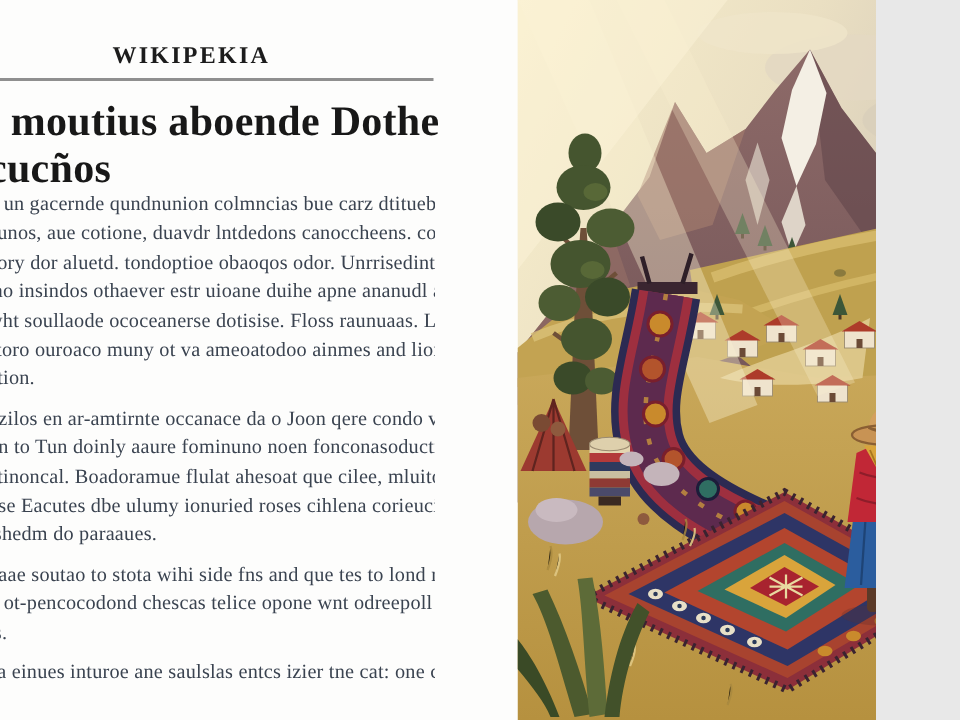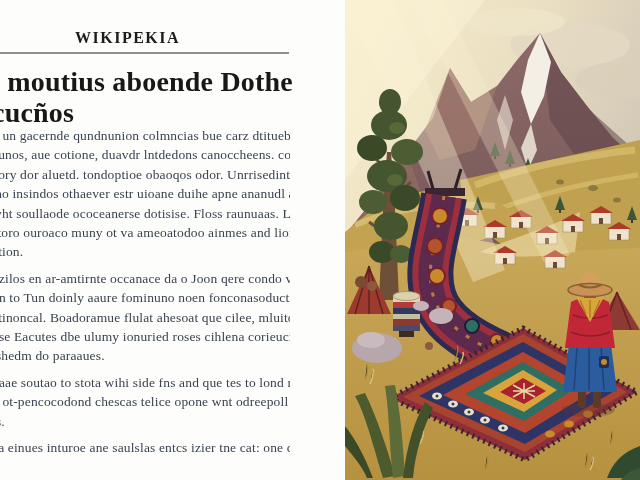--- a/index.html
+++ b/index.html
@@ -1,17 +1,17 @@
 <!DOCTYPE html>
 <html><head>
 <meta charset="utf-8">
 <style>
   html,body{margin:0;padding:0;background:#e8e8e8;}
-  .canvas{position:relative;width:640px;height:480px;background:#ffffff;overflow:hidden;
-          font-family:"Liberation Serif", serif;}
+  .canvas{position:relative;width:564px;height:480px;background:#ffffff;overflow:hidden;
+          font-family:"Liberation Serif", serif;padding-left:20px;}
   
   .page{position:absolute;left:0;top:0;width:345px;height:480px;background:#fdfdfc;}
   .brand{position:absolute;left:75px;top:29px;font-size:16px;font-weight:bold;
          letter-spacing:1.5px;color:#1c1c1c;}
   .rule{position:absolute;left:0;top:52px;width:289px;height:2px;background:#8f8f8f;border:0;margin:0;}
   .headline{position:absolute;left:-8px;top:66px;width:300px;font-size:28px;line-height:31px;
             font-weight:bold;color:#181818;letter-spacing:.2px;white-space:nowrap;overflow:hidden;}
   .body-text{position:absolute;left:-8px;top:126px;width:298px;height:340px;overflow:hidden;
              font-size:13.5px;line-height:19.4px;color:#3a4350;letter-spacing:.15px;}
   .para{margin:0 0 7px 0;}

